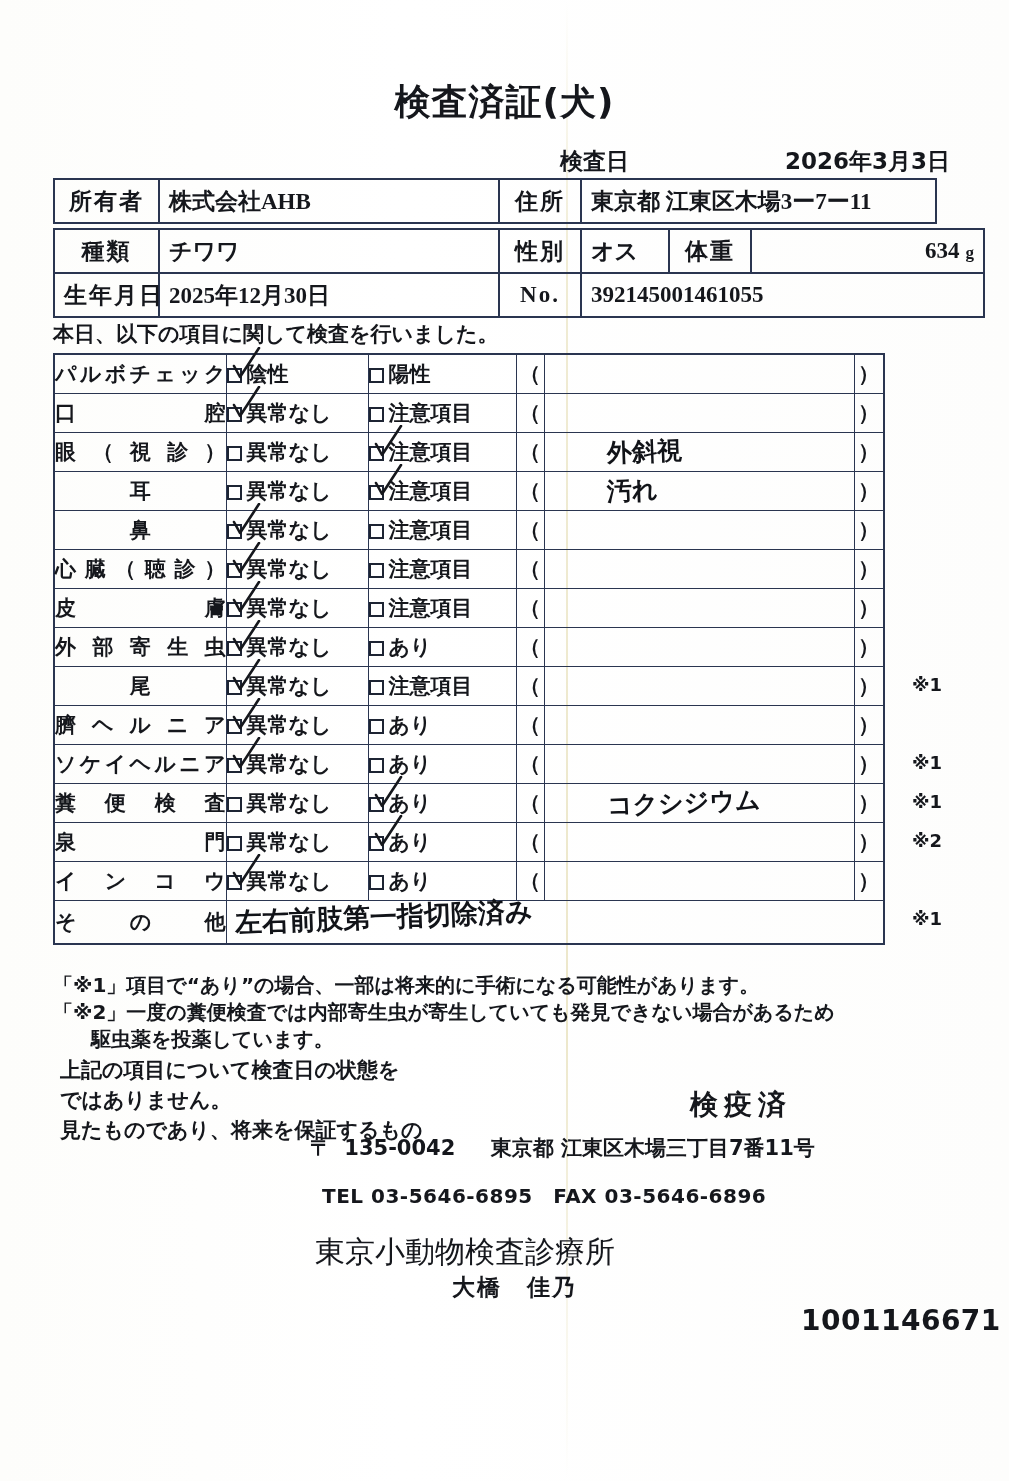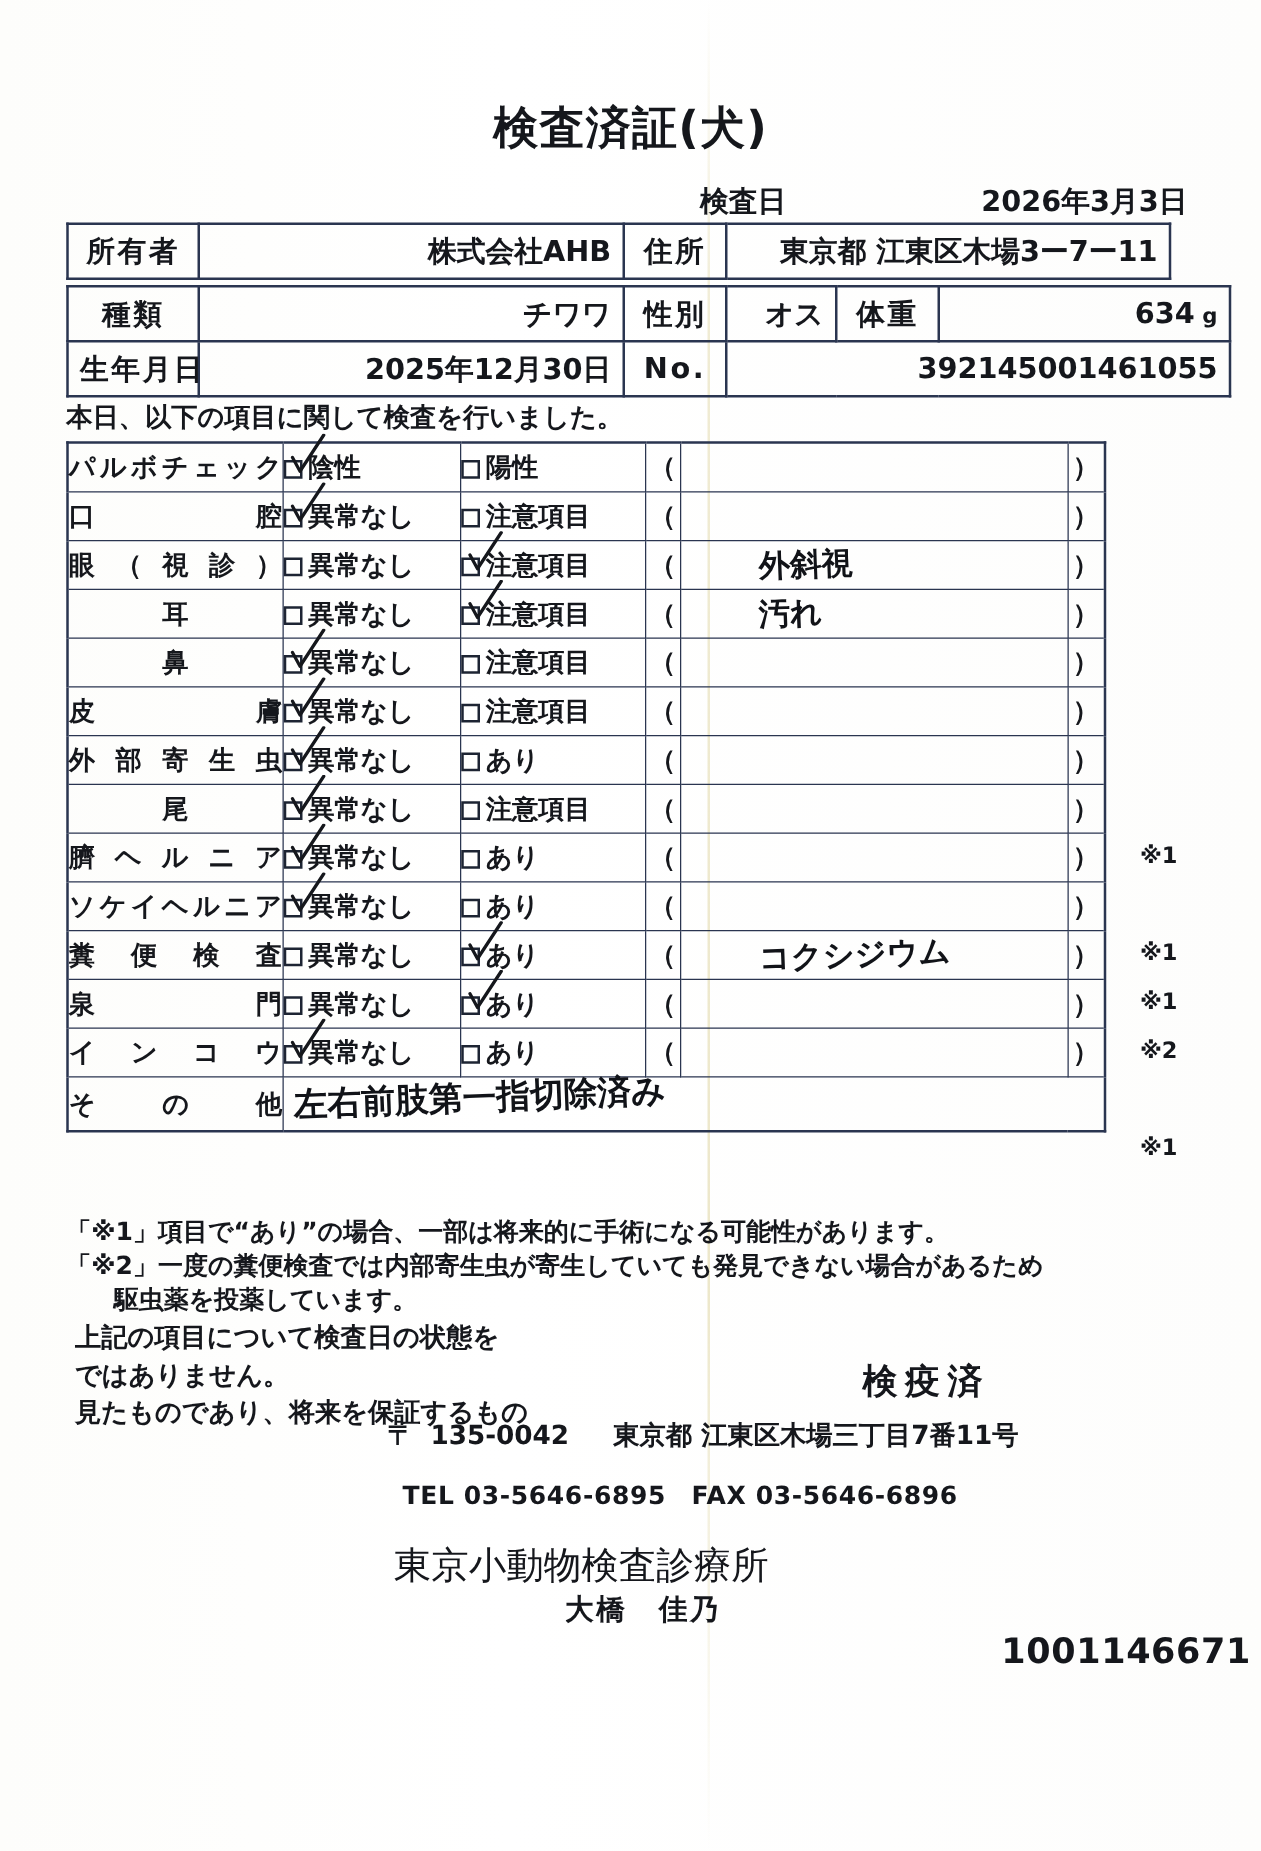--- a/index.html
+++ b/index.html
@@ -48,29 +48,30 @@
     table-layout: fixed;
   }
   .tbl td {
     border: 2px solid #2a3550;
     padding: 0 9px;
     font-size: 23px;
     font-weight: 700;
     height: 44px;
     vertical-align: middle;
     white-space: nowrap;
+    font-family: Liberation Serif, serif;
   }
   .owner-tbl { top: 178px; left: 53px; width: 884px; }
   .pet-tbl   { top: 228px; left: 53px; width: 932px; }
 
   .lbl-cell {
     text-align: center;
     letter-spacing: 2px;
   }
-  .val-cell { text-align: right; margin-top: 26px; }
+  .val-cell { text-align: left; margin-top: 26px; }
   .val-right { text-align: right; }
   .wt-unit { font-size: 17px; font-weight: 700; padding-left: 6px; }
 
   
   .intro-line {
     position: absolute; top: 320px; left: 53px;
     font-size: 21px; font-weight: 700;
   }
 
   
@@ -299,20 +300,32 @@
               <svg width="34" height="34" viewBox="0 0 34 34">
                 <path d="M5 19 L11 30 L30 1" stroke="#15171c" stroke-width="2.6" fill="none" stroke-linecap="round" stroke-linejoin="round"></path>
               </svg>
             </span></td>
           <td class="c-opt2"><span class="cb"></span><span class="optlabel">注意項目</span></td>
           <td class="c-paren-l">（</td>
           <td class="c-note"></td>
           <td class="c-paren-r">）</td>
         </tr>
         <tr>
+          <td class="c-label">心臓（聴診）</td>
+          <td class="c-opt1"><span class="cb"></span><span class="optlabel">異常なし</span><span class="tick" style="left:2px;top:-8px;">
+              <svg width="34" height="34" viewBox="0 0 34 34">
+                <path d="M5 19 L11 30 L30 1" stroke="#15171c" stroke-width="2.6" fill="none" stroke-linecap="round" stroke-linejoin="round"></path>
+              </svg>
+            </span></td>
+          <td class="c-opt2"><span class="cb"></span><span class="optlabel">注意項目</span></td>
+          <td class="c-paren-l">（</td>
+          <td class="c-note"></td>
+          <td class="c-paren-r">）</td>
+        </tr>
+        <tr>
           <td class="c-label">皮膚</td>
           <td class="c-opt1"><span class="cb"></span><span class="optlabel">異常なし</span><span class="tick" style="left:2px;top:-8px;">
               <svg width="34" height="34" viewBox="0 0 34 34">
                 <path d="M5 19 L11 30 L30 1" stroke="#15171c" stroke-width="2.6" fill="none" stroke-linecap="round" stroke-linejoin="round"></path>
               </svg>
             </span></td>
           <td class="c-opt2"><span class="cb"></span><span class="optlabel">注意項目</span></td>
           <td class="c-paren-l">（</td>
           <td class="c-note"></td>
           <td class="c-paren-r">）</td>

